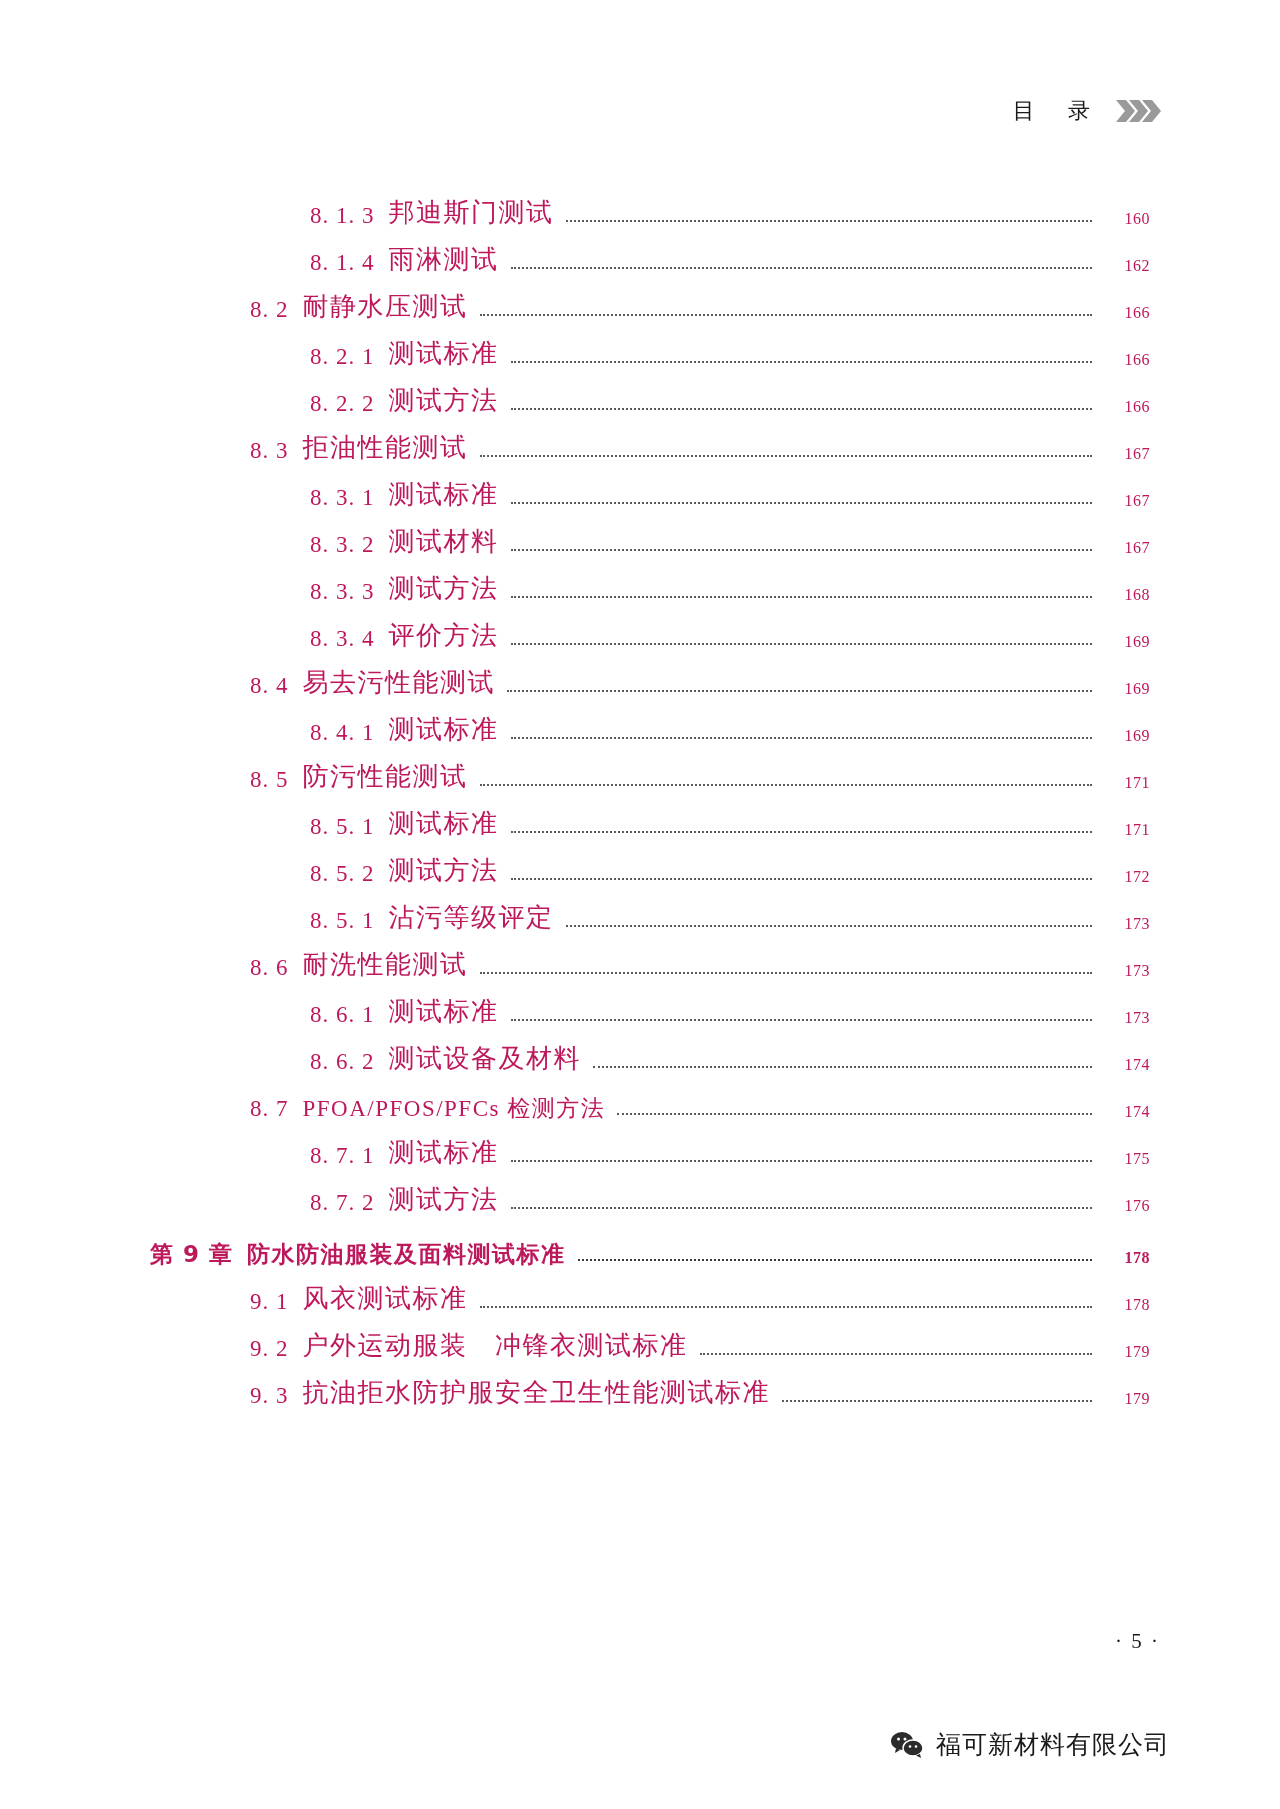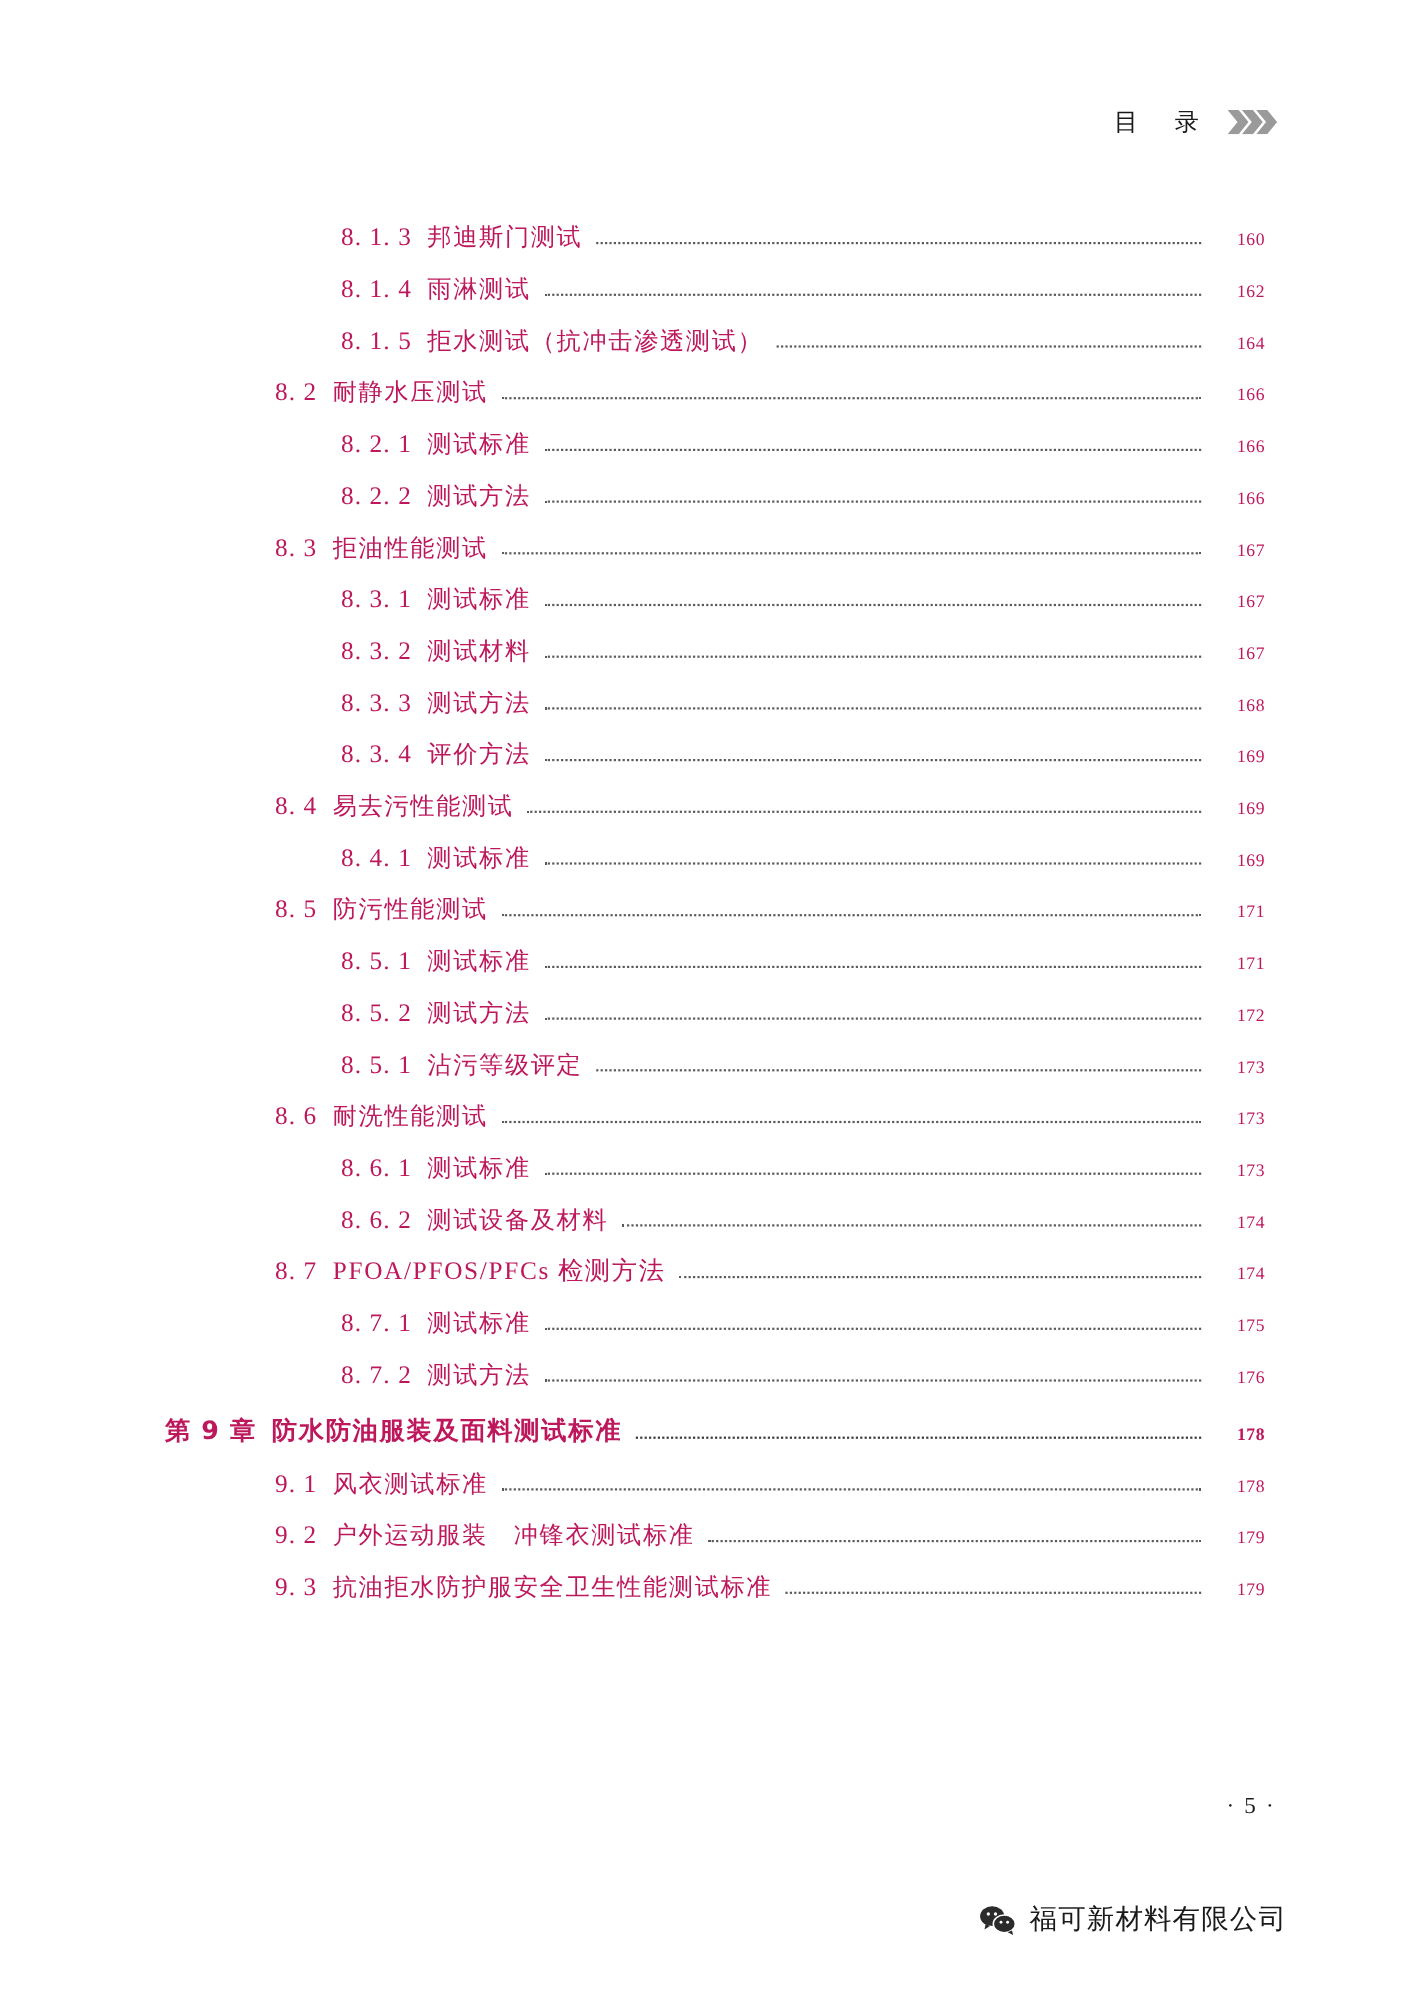--- a/index.html
+++ b/index.html
@@ -55,22 +55,22 @@
   }
   .toc-row .num {
     flex: 0 0 auto;
     white-space: nowrap;
     font-family: "Liberation Serif", serif;
     letter-spacing: 1px;
   }
   .toc-row .title {
     flex: 0 0 auto;
     white-space: nowrap;
-    font-family: Liberation Serif, serif;
-    font-size: 22px;
+    font-family: Liberation Mono, monospace;
+    font-size: 26px;
     letter-spacing: 1.5px;
     margin-left: 14px;
   }
   .toc-row .leader {
     flex: 1 1 auto;
     margin: 0 10px 5px 12px;
     border-bottom: 2.5px dotted #5a5a5a;
     height: 1px;
     min-width: 20px;
   }
@@ -122,21 +122,21 @@
     font-family: "Liberation Serif", serif;
     letter-spacing: 2px;
     color: #1a1a1a;
   }
 
   .wechat-badge {
     position: absolute;
     bottom: 48px;
     right: 110px;
     display: flex;
-    align-items: flex-end;
+    align-items: center;
     gap: 12px;
     color: #1a1a1a;
   }
   .wechat-badge .wc-icon {
     width: 34px;
     height: 30px;
     position: relative;
     flex: 0 0 auto;
   }
   .wechat-badge .wc-text {
@@ -164,26 +164,20 @@
       <span class="num">8. 1. 3</span>
       <span class="title">邦迪斯门测试</span>
       <span class="leader"></span>
       <span class="pagenum">160</span>
     </div>
     <div class="toc-row lvl-3">
       <span class="num">8. 1. 4</span>
       <span class="title">雨淋测试</span>
       <span class="leader"></span>
       <span class="pagenum">162</span>
-    </div>
-    <div class="toc-row lvl-3">
-      <span class="num">8. 1. 5</span>
-      <span class="title">拒水测试（抗冲击渗透测试）</span>
-      <span class="leader"></span>
-      <span class="pagenum">164</span>
     </div>
     <div class="toc-row lvl-2">
       <span class="num">8. 2</span>
       <span class="title">耐静水压测试</span>
       <span class="leader"></span>
       <span class="pagenum">166</span>
     </div>
     <div class="toc-row lvl-3">
       <span class="num">8. 2. 1</span>
       <span class="title">测试标准</span>

